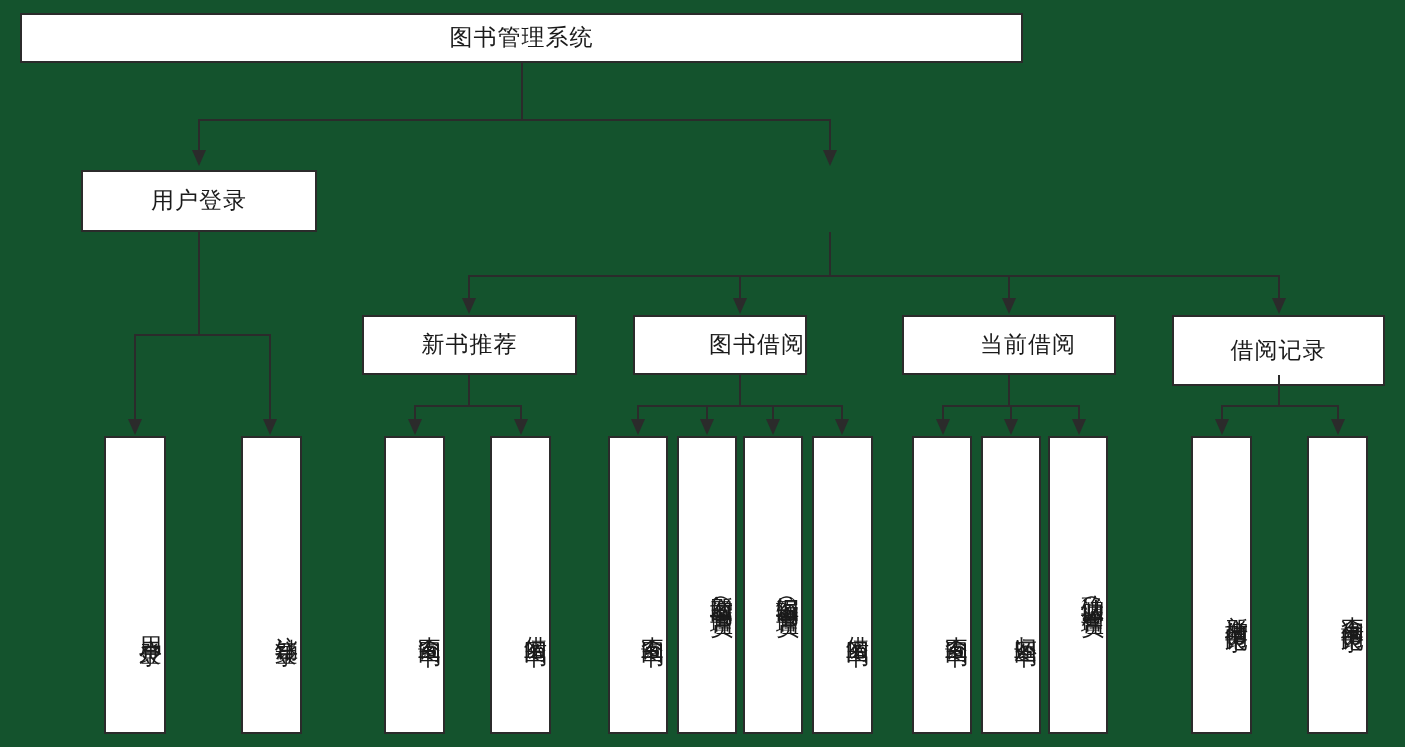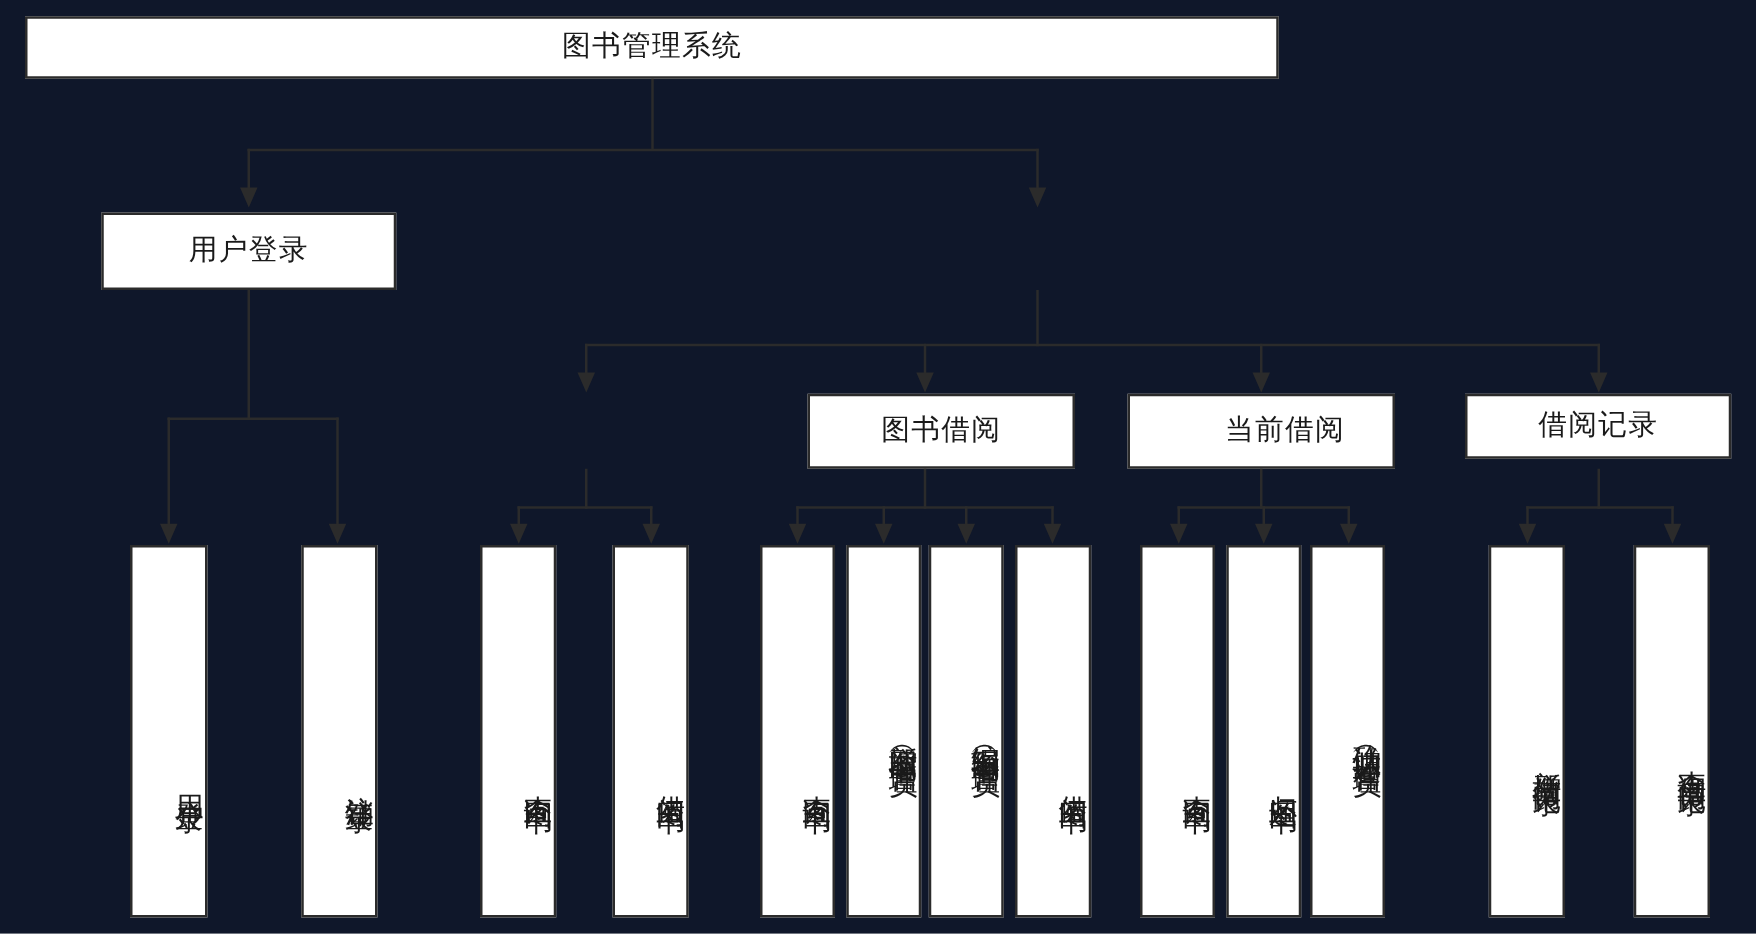--- a/index.html
+++ b/index.html
@@ -7,21 +7,21 @@
     padding: 0;
     background: #ffffff;
   }
   body {
     font-family: "DejaVu Sans", "Liberation Sans", sans-serif;
   }
   #canvas {
     position: relative;
     width: 1405px;
     height: 747px;
-    background: #0f172a;
+    background: #14532d;
     overflow: hidden;
     text-decoration: underline;
   }
   .node {
     position: absolute;
     box-sizing: border-box;
     border: 2px solid #2b2b2b;
     background: #ffffff;
     display: flex;
     align-items: center;
@@ -102,27 +102,30 @@
   <div class="line h" style="left:468px; top:275px; width:812px; height:2px;"></div>
   <div class="line v" style="left:468px; top:275px; width:2px; height:25px;"></div>
   <div class="arrow" style="left:462px; top:298px;"></div>
   <div class="line v" style="left:739px; top:275px; width:2px; height:25px;"></div>
   <div class="arrow" style="left:733px; top:298px;"></div>
   <div class="line v" style="left:1008px; top:275px; width:2px; height:25px;"></div>
   <div class="arrow" style="left:1002px; top:298px;"></div>
   <div class="line v" style="left:1278px; top:275px; width:2px; height:25px;"></div>
   <div class="arrow" style="left:1272px; top:298px;"></div>
 
-  <div class="node horiz" style="left:646px; top:315px; width:214px; height:60px;">
+  <div class="node horiz" style="left:362px; top:315px; width:215px; height:60px;">
+    <span class="lbl">新书推荐</span>
+  </div>
+  <div class="node horiz" style="left:633px; top:315px; width:174px; height:60px;justify-content:flex-end;">
     <span class="lbl">图书借阅</span>
   </div>
   <div class="node horiz" style="left:902px; top:315px; width:214px; height:60px;padding-left:38px;">
     <span class="lbl">当前借阅</span>
   </div>
-  <div class="node horiz" style="left:1172px; top:315px; width:213px; height:52px;">
+  <div class="node horiz" style="left:1172px; top:315px; width:213px; height:71px;">
     <span class="lbl">借阅记录</span>
   </div>
 
   <div class="line v" style="left:468px; top:375px; width:2px; height:32px;"></div>
   <div class="line h" style="left:414px; top:405px; width:108px; height:2px;"></div>
   <div class="line v" style="left:414px; top:405px; width:2px; height:16px;"></div>
   <div class="arrow" style="left:408px; top:419px;"></div>
   <div class="line v" style="left:520px; top:405px; width:2px; height:16px;"></div>
   <div class="arrow" style="left:514px; top:419px;"></div>
 

